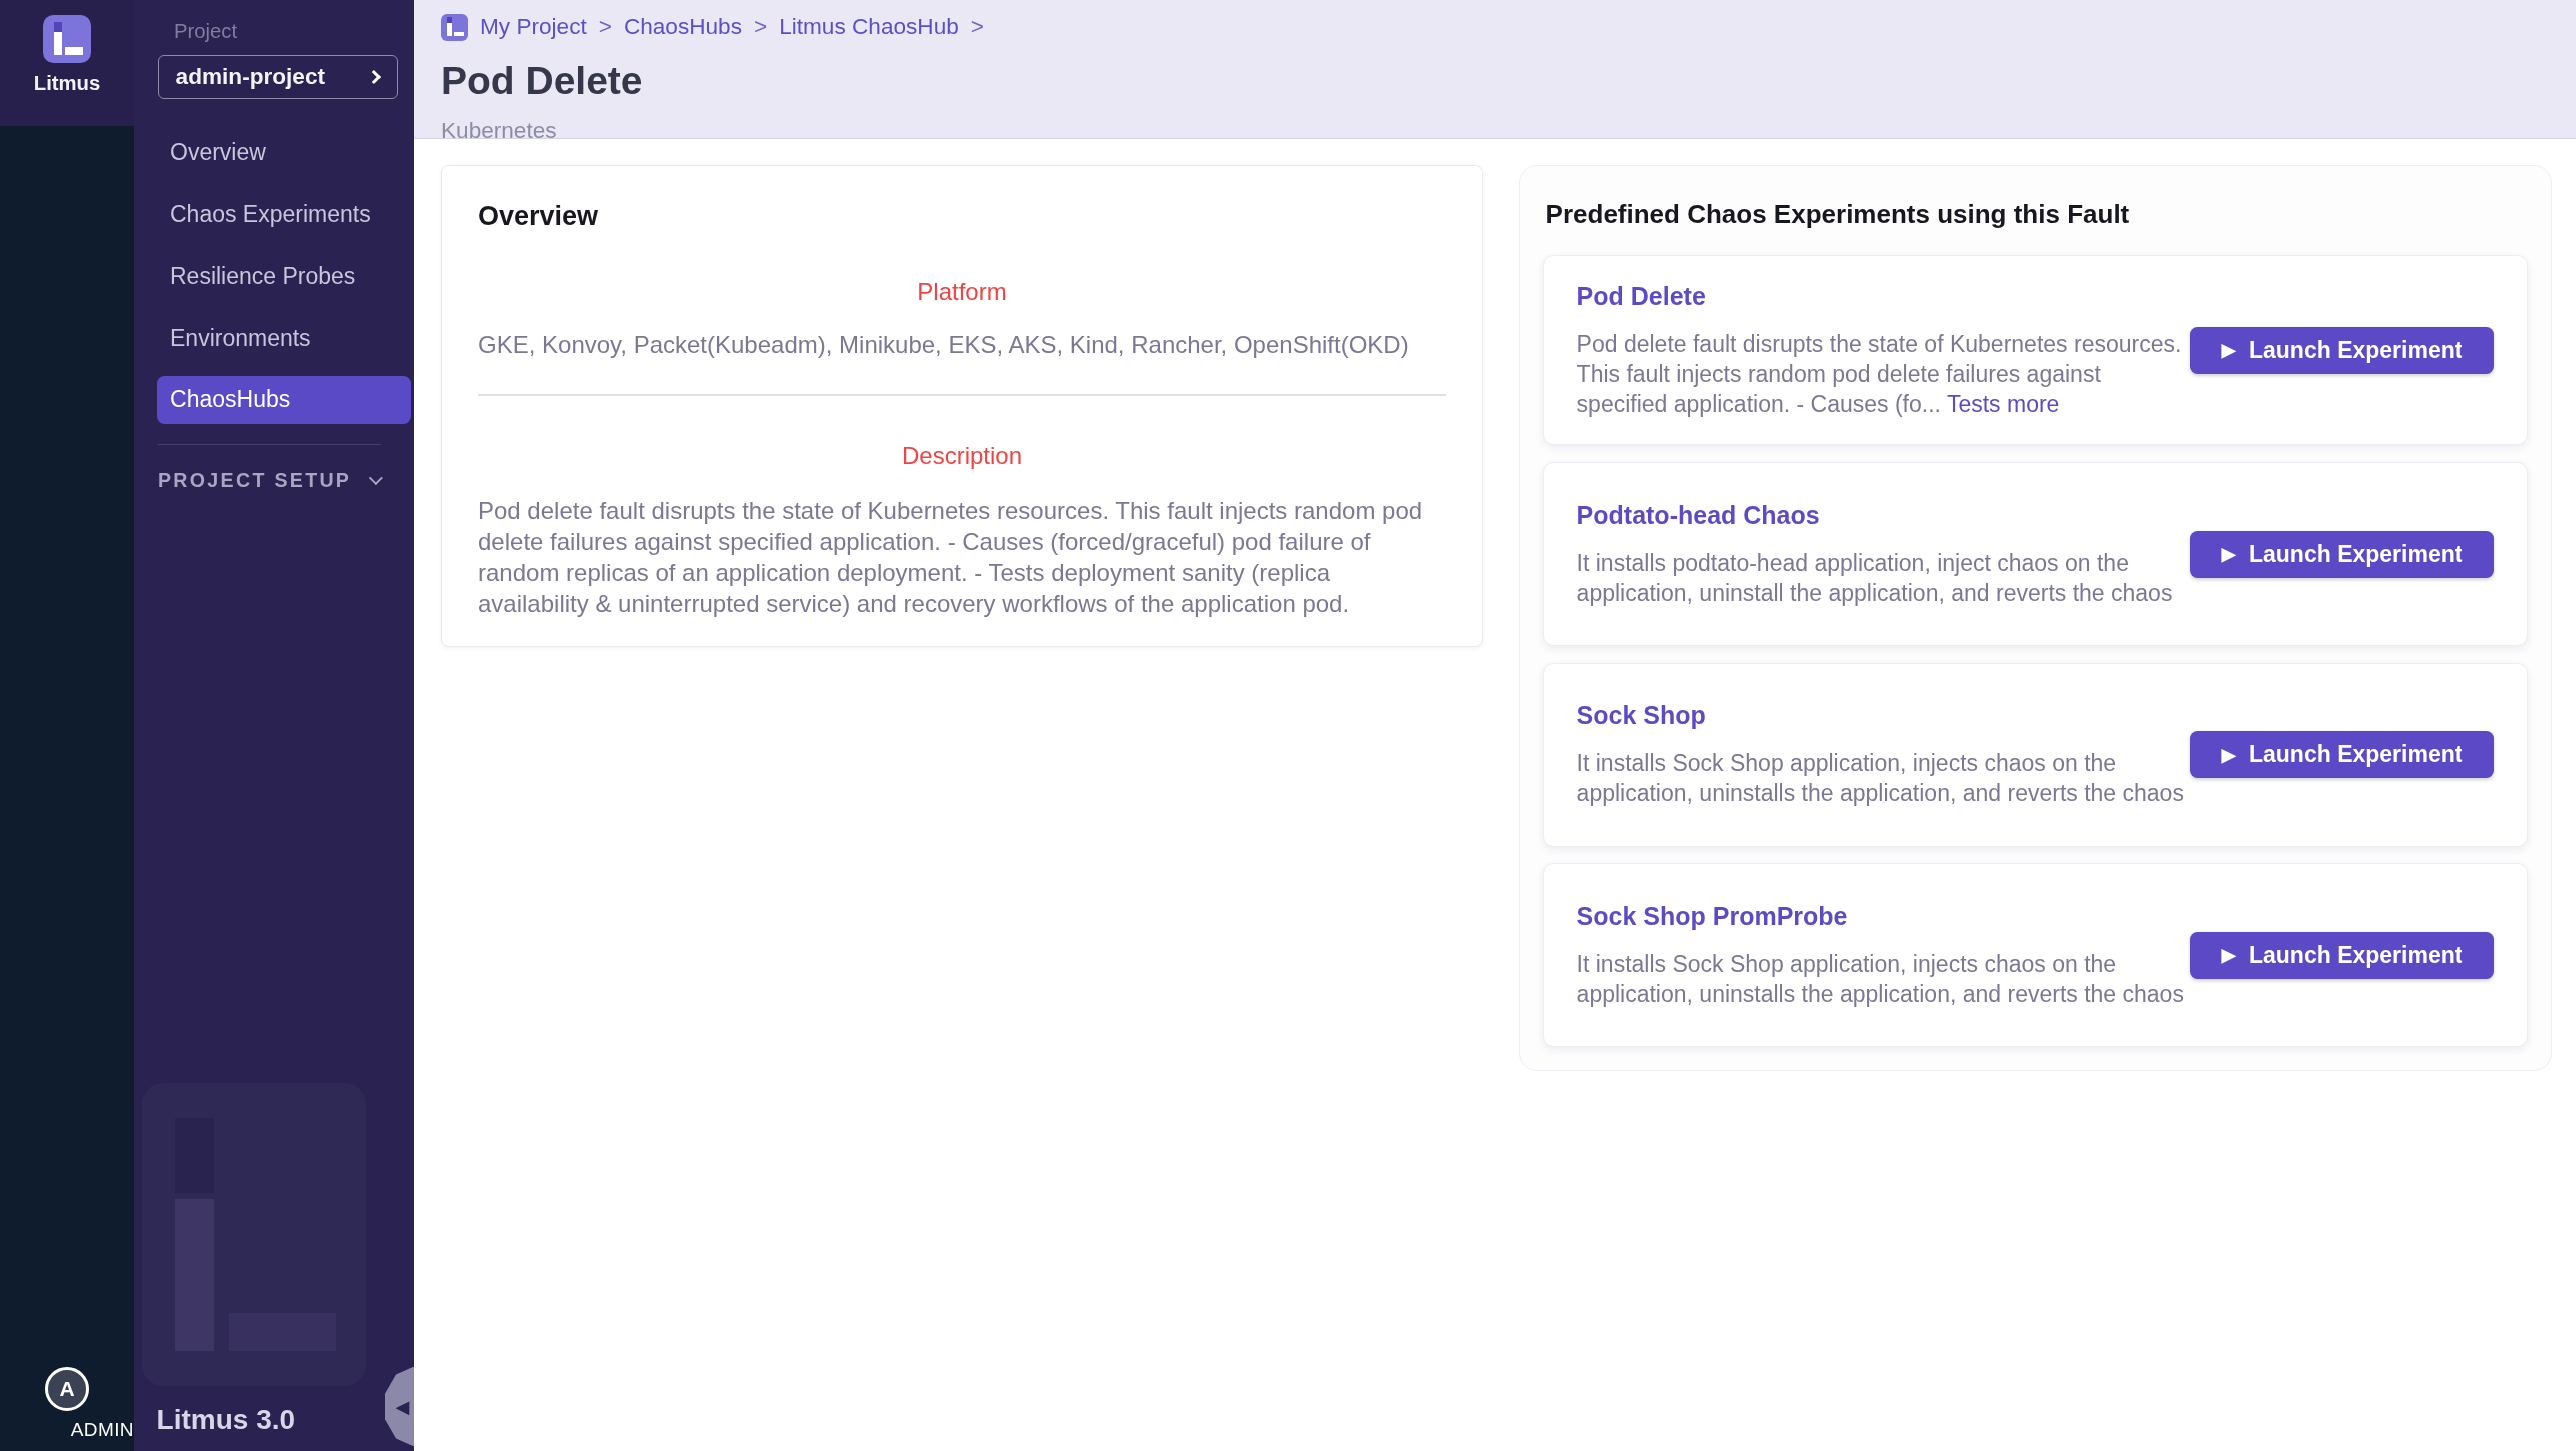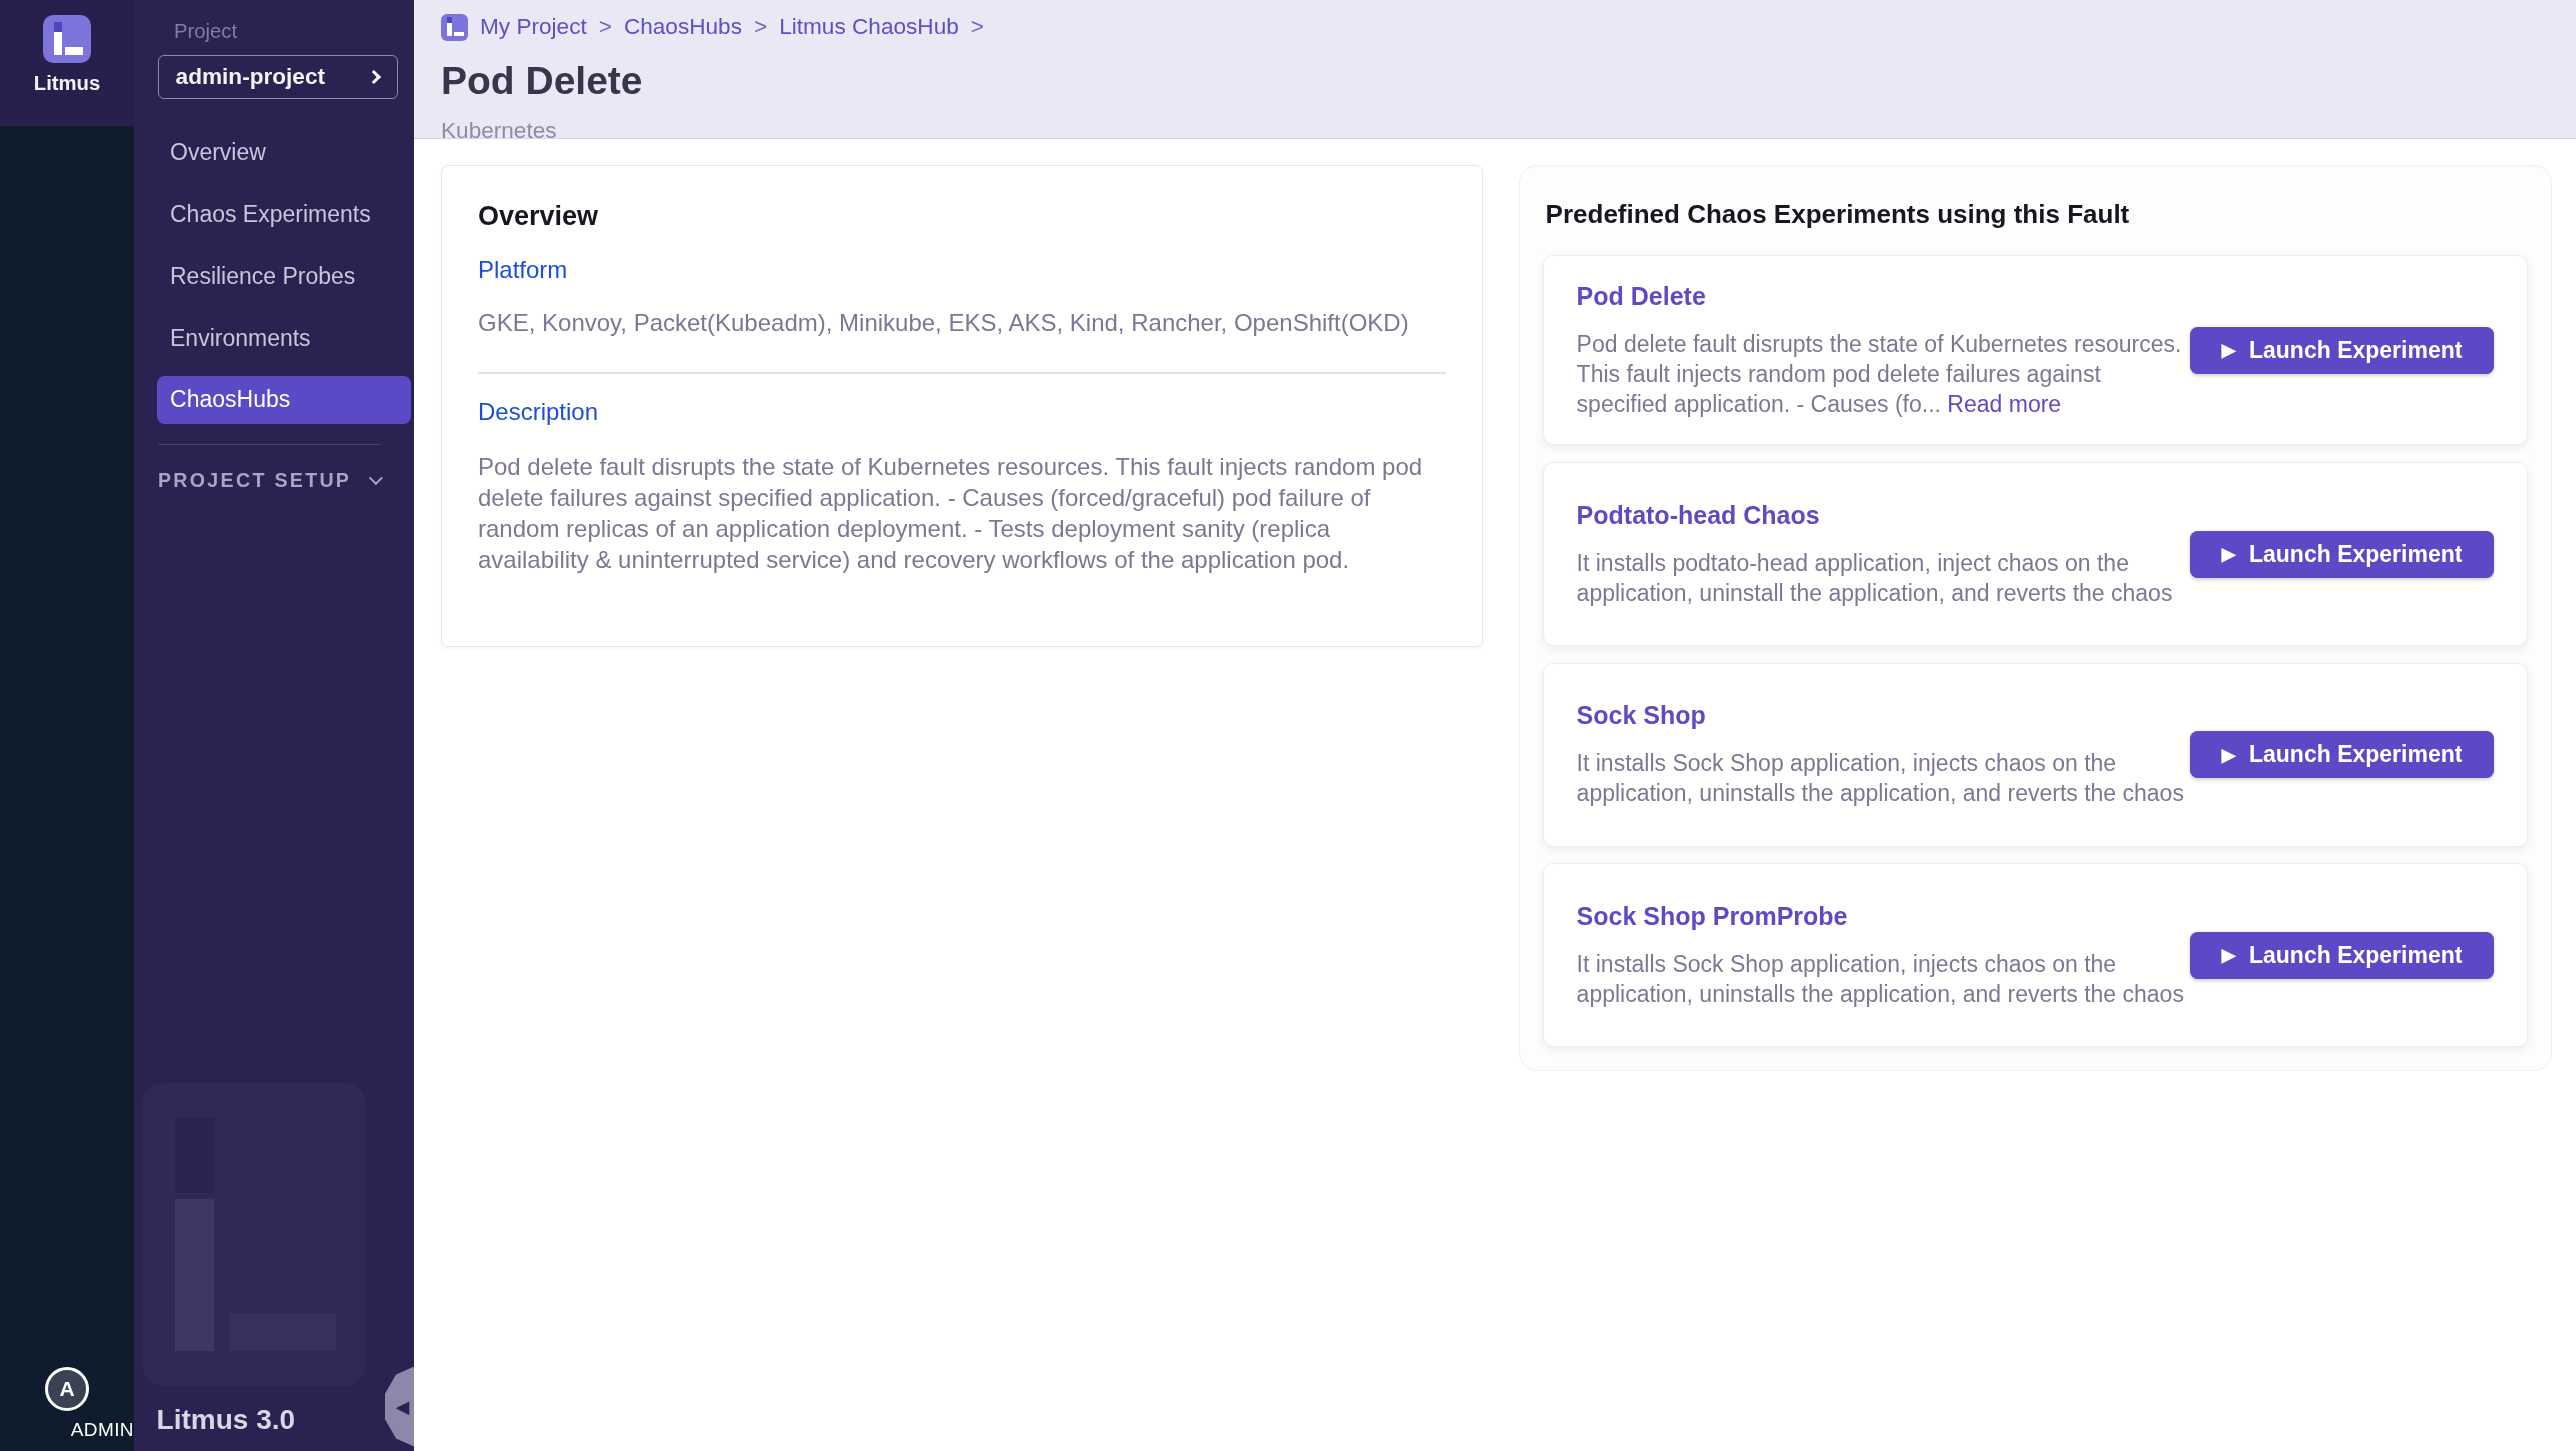--- a/index.html
+++ b/index.html
@@ -48,21 +48,21 @@
   .crumb-logo .cl-h { position:absolute; left:12.8px; top:18px; width:9.8px; height:4.5px; background:#ffffff; }
   .crumb-link { color:#5b50c5; text-decoration:none; cursor:pointer; }
   .crumb-sep { color:#6f66c4; }
   .page-title { margin-top:18px; font-size:39px; font-weight:700; color:#37374c; }
   .page-subtitle { margin-top:15px; font-size:22.6px; color:#8e8ba6; }
 
   .content { display:flex; align-items:flex-start; padding:25.6px 24px 0 27px; gap:36px; }
 
   .overview-card { width:1042px; height:482px; flex-shrink:0; background:#ffffff; border:0.8px solid #e7e7ef; border-radius:7.5px; box-shadow:0 1.5px 4.5px rgba(40,41,61,0.05); padding:35px 36px; }
   .ov-heading { font-size:27px; font-weight:700; color:#17171f; }
-  .ov-label { margin-top:24px; font-size:24px; font-weight:500; color:#1d4ed8; }
+  .ov-label { margin-top:46px; font-size:24px; font-weight:500; color:#ef4444;text-align:center; }
   .ov-value { margin-top:25.6px; font-size:24px; color:#7b7894; }
   .ov-divider { margin-top:35px; height:1.5px; background:#e0e0ea; }
   .ov-desc { margin-top:25.6px; font-size:24px; line-height:31px; color:#7b7894; }
 
   .right-panel { width:1033px; min-height:879px; background:#fdfdfe; border:0.8px solid #eeeef4; border-radius:18px; padding:22.6px; }
   .rp-heading { margin:10.5px 0 0 3px; font-size:26px; font-weight:700; color:#17171f; }
   .cards { margin-top:25.6px; }
   .exp-card { display:flex; align-items:center; justify-content:space-between; min-height:184px; background:#ffffff; border:0.8px solid #ececf2; border-radius:10.5px; box-shadow:0 3px 9px rgba(40,41,61,0.08); padding:25.6px 33px; margin-bottom:16.6px; }
   .exp-card:last-child { margin-bottom:0; }
   .exp-info { width:640px; }
@@ -153,21 +153,21 @@
         <div class="ov-desc">Pod delete fault disrupts the state of Kubernetes resources. This fault injects random pod delete failures against specified application. - Causes (forced/graceful) pod failure of random replicas of an application deployment. - Tests deployment sanity (replica availability &amp; uninterrupted service) and recovery workflows of the application pod.</div>
       </div>
 
       <div class="right-panel">
         <h2 class="rp-heading">Predefined Chaos Experiments using this Fault</h2>
         <div class="cards">
 
           <div class="exp-card">
             <div class="exp-info">
               <div class="exp-title">Pod Delete</div>
-              <div class="exp-desc"><span>Pod delete fault disrupts the state of Kubernetes resources. This fault injects random pod delete failures against specified application. - Causes (fo... </span><span class="read-more">Read more</span></div>
+              <div class="exp-desc"><span>Pod delete fault disrupts the state of Kubernetes resources. This fault injects random pod delete failures against specified application. - Causes (fo... </span><span class="read-more">Tests more</span></div>
             </div>
             <button class="launch-btn">
               <span class="play-icon">▶</span>
               <span>Launch Experiment</span>
             </button>
           </div>
 
           <div class="exp-card">
             <div class="exp-info">
               <div class="exp-title">Podtato-head Chaos</div>

